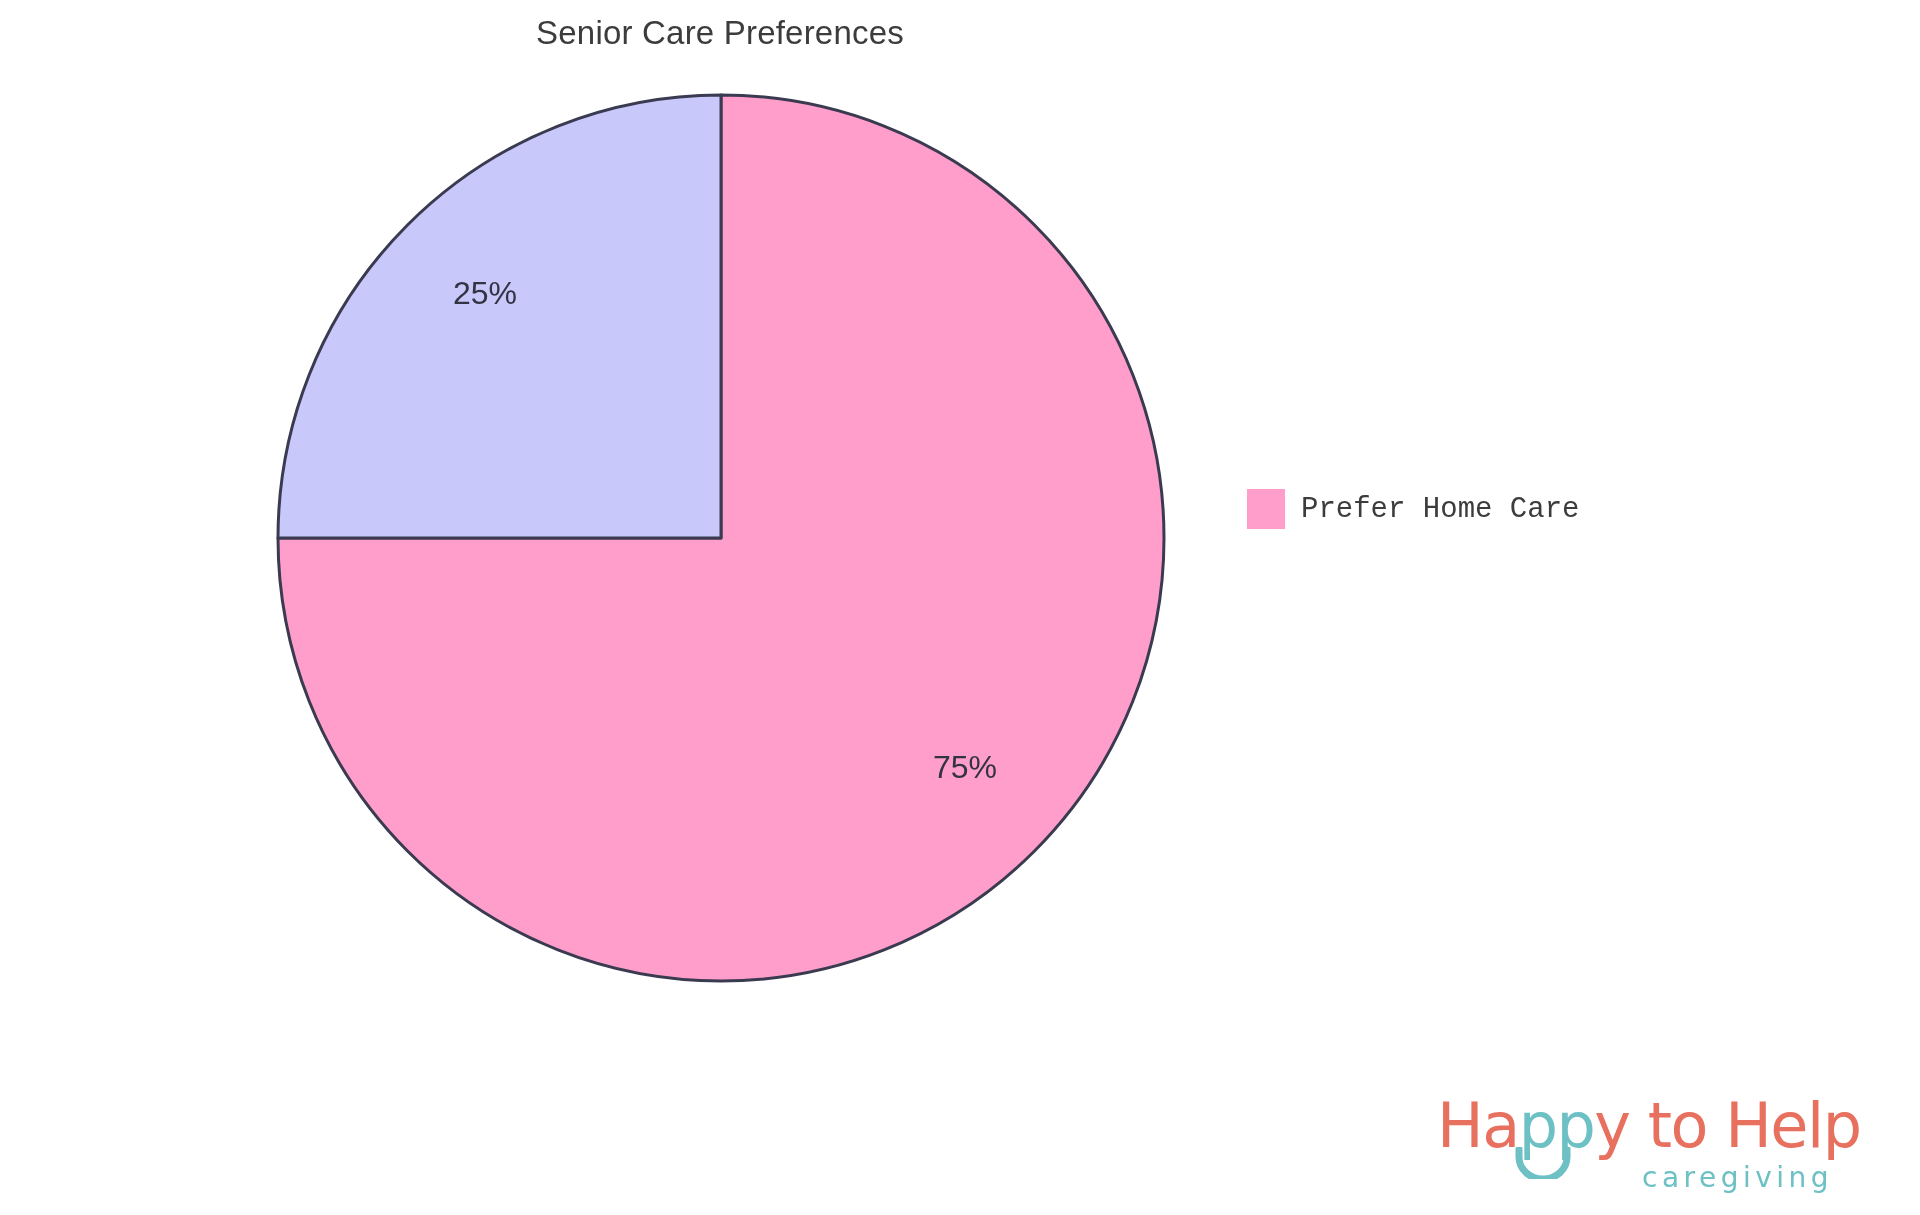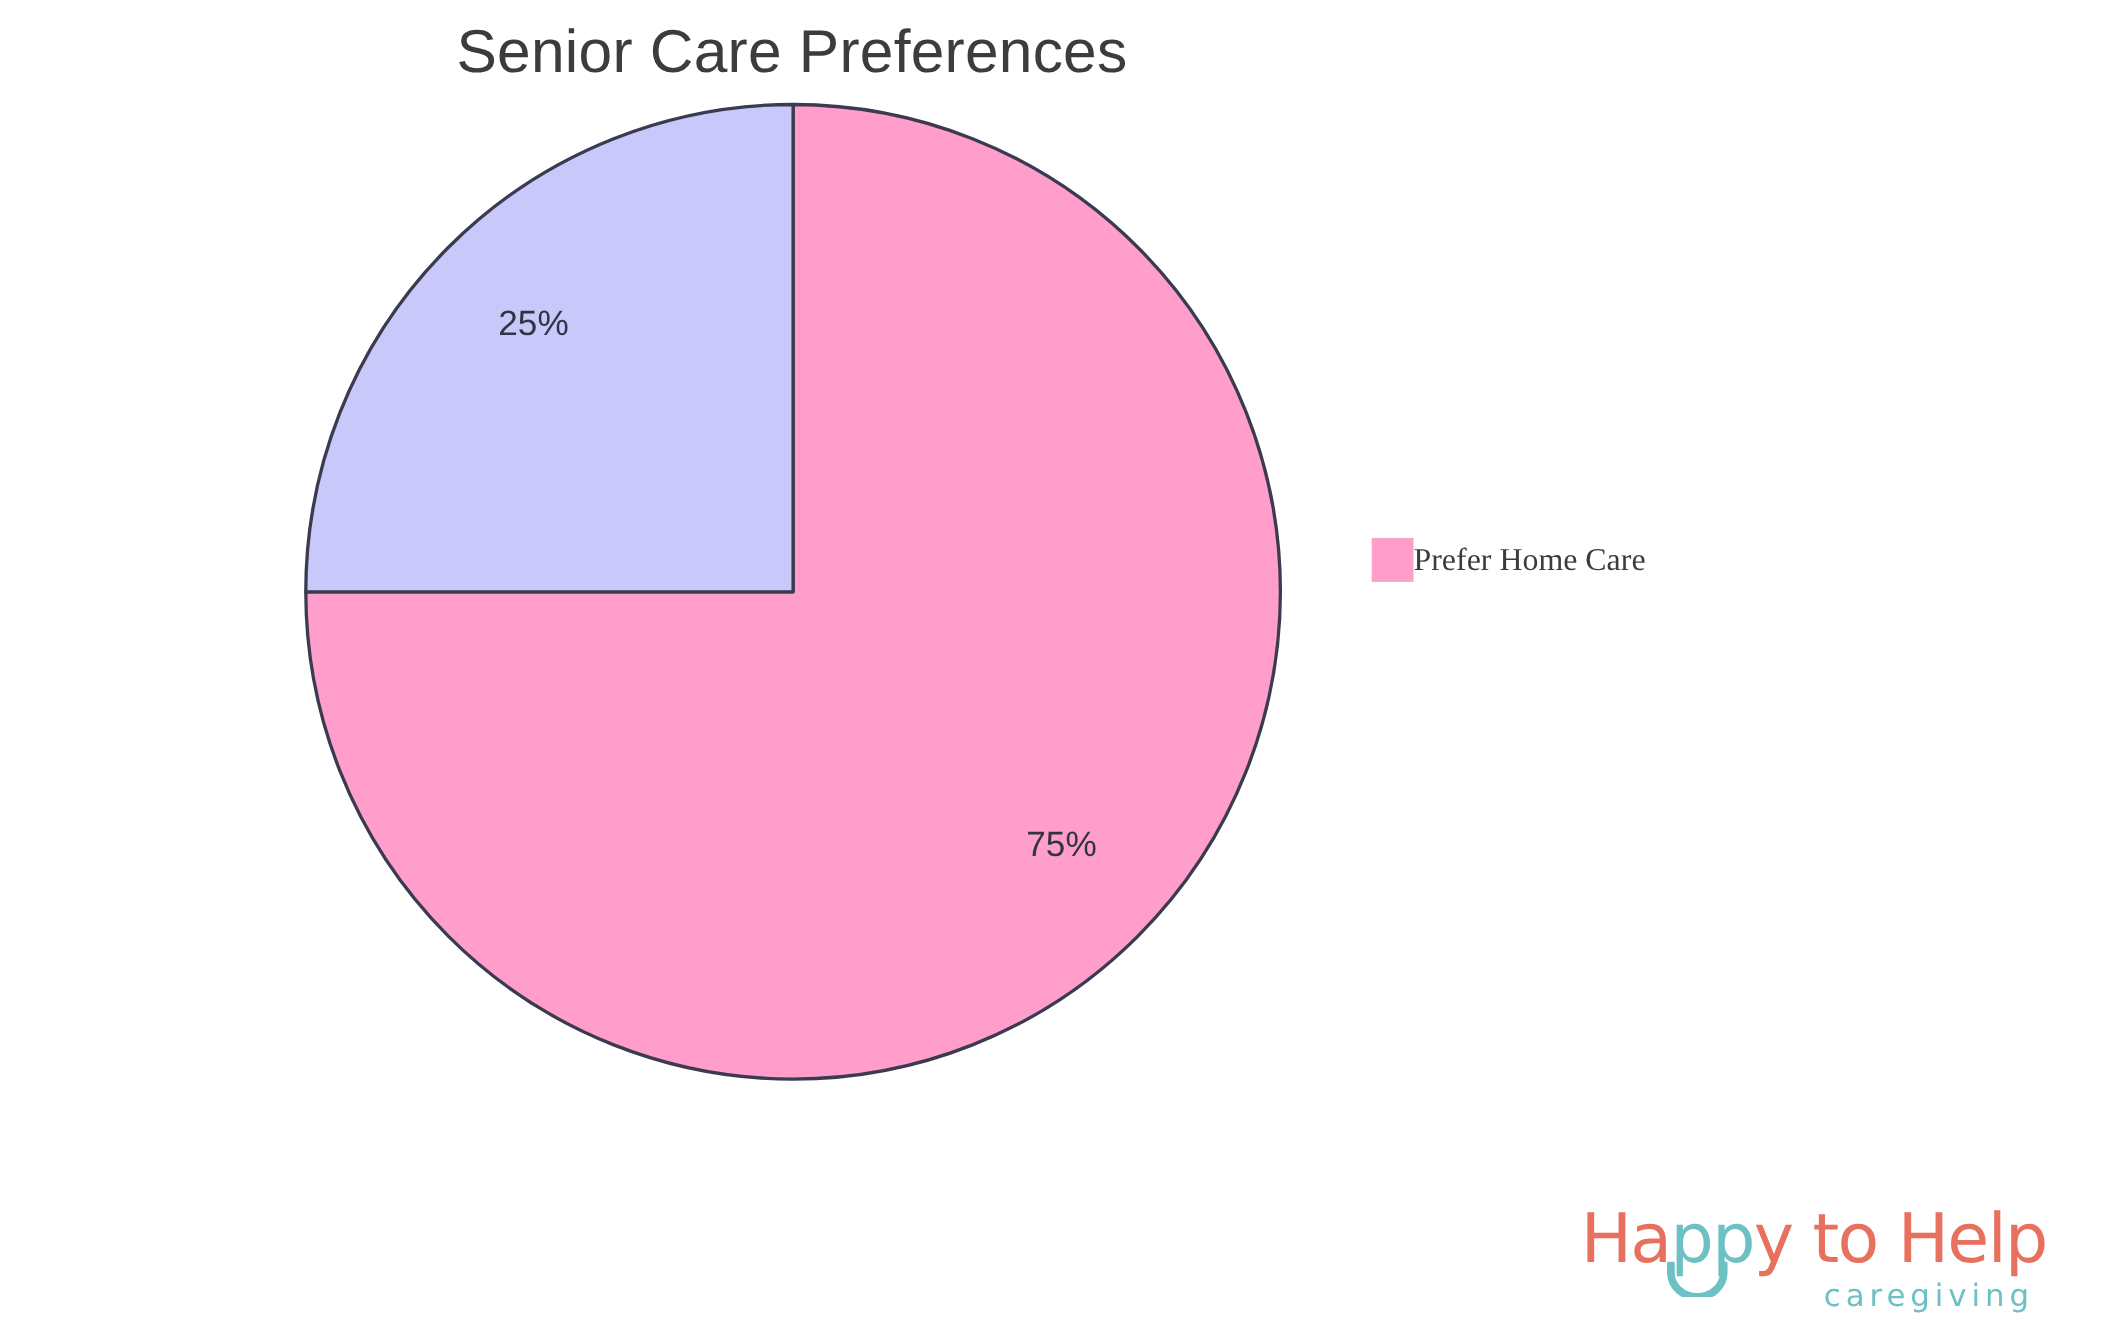--- a/index.html
+++ b/index.html
@@ -18,21 +18,21 @@
   }
 
   
   #chart-title {
     position: absolute;
     left: 0;
     top: 14px;
     width: 1440px;
     text-align: center;
     font-family: "Liberation Sans", sans-serif;
-    font-size: 55px;
+    font-size: 33px;
     font-weight: 300;
     color: #3c3c3c;
     letter-spacing: 0.2px;
     white-space: nowrap;
   }
 
   
   #pie-wrap {
     position: absolute;
     left: 0;
@@ -71,22 +71,22 @@
     display: flex;
     align-items: center;
     height: 48px;
   }
   .legend-swatch {
     width: 38px;
     height: 40px;
     flex: 0 0 auto;
   }
   .legend-label {
-    margin-left: 0;
-    font-family: Liberation Serif, serif;
+    margin-left: 16px;
+    font-family: Liberation Mono, monospace;
     font-size: 29px;
     font-weight: 400;
     color: #3c3c3c;
     white-space: nowrap;
     line-height: 1;
   }
 
   
   #logo {
     position: absolute;
@@ -110,21 +110,21 @@
   .lg-teal  { color: #6dc0c4; }
   #logo-smile {
     position: absolute;
     left: 78px;
     top: 52px;
     width: 56px;
     height: 32px;
   }
   #logo-tagline {
     position: absolute;
-    left: 221px;
+    left: 205px;
     top: 66px;
     font-family: "DejaVu Sans", sans-serif;
     font-size: 28px;
     font-weight: normal;
     letter-spacing: 4.5px;
     color: #6dc0c4;
     white-space: nowrap;
   }
 </style>
 </head>

